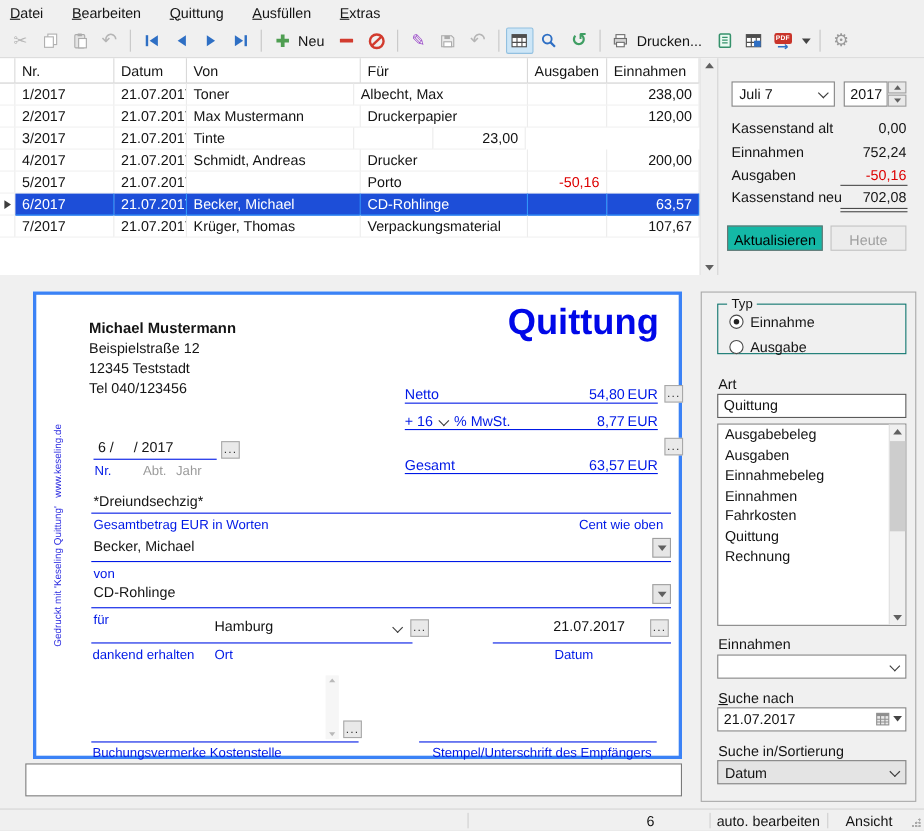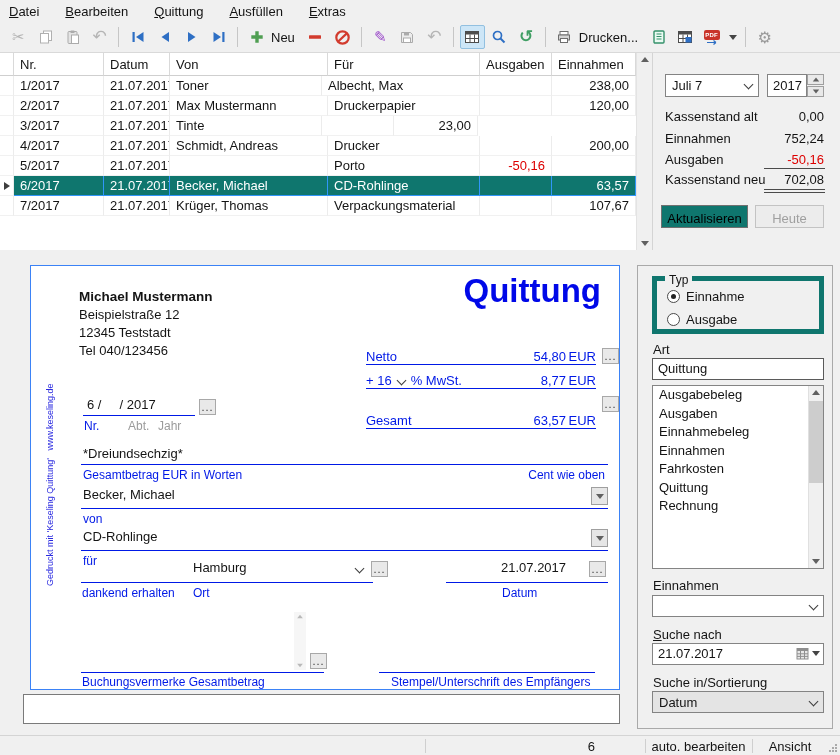--- a/index.html
+++ b/index.html
@@ -31,21 +31,21 @@
   .grid { position:absolute; left:0; top:53px; width:652px; height:197px; background:#fff; }
   .grid-header { display:flex; height:23px; }
   .gh { font-size:13px; padding:4px 0 0 6px; border-right:1px solid #d9d9d9; border-bottom:1px solid #cfcfcf; white-space:nowrap; overflow:hidden; }
   .grow { display:flex; height:20px; }
   .gc { font-size:13px; padding:2px 0 0 6px; border-right:1px solid #ececec; border-bottom:1px solid #f1f1f1; white-space:nowrap; overflow:hidden; }
   .c0{ width:14px; padding:0; display:flex; align-items:center; justify-content:center;}
   .c1{width:90px}.c2{width:66px}.c3{width:158px}.c4{width:152px}
   .c5{width:72px; text-align:right; padding-right:6px;}
   .c6{width:84px; text-align:right; padding-right:6px;}
   .gh.c5,.gh.c6{ text-align:left; padding-left:6px; }
-  .grow.sel .gc:not(.c0){ background:#0f766e; color:#fff; border-color:#3096fa; }
+  .grow.sel .gc:not(.c0){ background:#1d4ed8; color:#fff; border-color:#3096fa; }
   .neg { color:#dd0000; }
   .selarrow { width:0; height:0; border-left:6px solid #3e3e3e; border-top:4px solid transparent; border-bottom:4px solid transparent; }
   .vsb { position:absolute; left:636px; top:0; width:16px; height:197px; background:#f0f0f0; border-left:1px solid #e3e3e3; }
   .sbup { position:absolute; top:4px; left:4px; } .sbdn { position:absolute; bottom:4px; left:4px; }
   .tri-up { width:0;height:0;border-left:4px solid transparent;border-right:4px solid transparent;border-bottom:5px solid #606060; }
   .tri-dn { width:0;height:0;border-left:4px solid transparent;border-right:4px solid transparent;border-top:5px solid #606060; }
 
   
   .summary { position:absolute; left:652px; top:53px; width:188px; height:197px; background:#f0f0f0; border-left:1px solid #d4d4d4; }
   .combo { background:#fff; border:1px solid #838383; position:relative; font-size:13px; padding:3px 18px 0 6px; white-space:nowrap; overflow:hidden; }
@@ -54,26 +54,26 @@
   .month { position:absolute; left:12px; top:21px; width:94px; height:23px; }
   .yearbox { position:absolute; left:114px; top:21px; width:40px; height:23px; background:#fff; border:1px solid #838383; font-size:13px; padding:3px 0 0 5px; }
   .spin { position:absolute; left:154px; top:21px; width:17px; height:23px; }
   .spinbtn { position:absolute; left:0; width:17px; height:11px; background:#e9e9e9; border:1px solid #9f9f9f; display:flex; align-items:center; justify-content:center; }
   .spinbtn.up{top:0}.spinbtn.dn{top:12px}
   .spinbtn .tri-up,.spinbtn .tri-dn{ transform:scale(.8); }
   .sumlabel { position:absolute; left:12px; font-size:13px; }
   .sumval { position:absolute; right:16px; font-size:13px; text-align:right; }
   .sumline { position:absolute; right:15px; width:61px; border-top:1px solid #4a4a4a; }
   .sumline2 { position:absolute; right:15px; width:61px; height:4px; border-top:1px solid #4a4a4a; border-bottom:1px solid #4a4a4a; }
-  .btn { position:absolute; height:23px; font-size:13px; text-align:center; padding-top:4px; background:#0f766e; border:1px solid #707070; }
+  .btn { position:absolute; height:23px; font-size:13px; text-align:center; padding-top:4px; background:#14b8a6; border:1px solid #707070; }
   .btn.disabled { background:#ececec; border-color:#c3c3c3; color:#9f9f9f; }
 
   
   .workspace { position:absolute; left:0; top:250px; width:840px; height:485px; background:#f0f0f0; }
-  .receipt { position:absolute; left:30px; top:15px; width:590px; height:425px; background:#fff; border:1px solid #3b82f6; }
+  .receipt { position:absolute; left:30px; top:15px; width:590px; height:425px; background:#fff; border:3px solid #3b82f6; }
   .bottominput { position:absolute; left:23px; top:444px; width:597px; height:30px; background:#fff; border:1px solid #7a7a7a; }
   .lab { position:absolute; font-size:12px; color:#0019e6; white-space:nowrap; }
   .lab-gray { position:absolute; font-size:12px; color:#9b9b9b; white-space:nowrap; }
   .val { position:absolute; font-size:13px; color:#141414; white-space:nowrap; }
   .hl { position:absolute; border-top:1px solid #0019e6; height:0; }
   .wm { position:absolute; left:14px; top:320px; width:256px; font-size:9px; color:#2a2ae0; transform:rotate(-90deg); transform-origin:0 0; white-space:nowrap; }
   .addr { position:absolute; left:48px; top:22px; font-size:13px; line-height:18px; }
   .addr .nm { font-weight:bold; font-size:13.5px; }
   .rtitle { position:absolute; right:18px; top:6px; font-size:33px; font-weight:bold; color:#0008e8; }
   .money { position:absolute; left:335px; width:230px; height:19px; border-bottom:1px solid #0019e6; display:flex; align-items:flex-end; font-size:13px; color:#0019e6; }
@@ -81,21 +81,21 @@
   .money .mc { width:30px; text-align:right; }
   .money .mlab { flex:1; display:flex; align-items:flex-end; gap:6px; }
   .dots { position:absolute; width:17px; height:16px; background:#e9e9e9; border:1px solid #a8a8a8; font-size:11px; line-height:7px; text-align:center; color:#333; letter-spacing:1px; }
   .ddbtn { position:absolute; width:17px; height:18px; background:#e6e6e6; border:1px solid #9f9f9f; display:flex; align-items:center; justify-content:center; }
   .minisb { position:absolute; left:263px; top:346px; width:12px; height:58px; background:#f6f6f6; }
   .minisb .a1{ position:absolute; top:2px; left:2px; transform:scale(.7); border-bottom-color:#b9b9b9;}
   .minisb .a2{ position:absolute; bottom:2px; left:2px; transform:scale(.7); border-top-color:#b9b9b9;}
 
   
   .side { position:absolute; left:637px; top:15px; width:196px; height:464px; background:#f0f0f0; border:1px solid #a9a9a9; }
-  .group { position:absolute; left:14px; top:10px; width:172px; height:58px; border:5px solid #0f766e; }
+  .group { position:absolute; left:14px; top:10px; width:172px; height:46px; border:1px solid #0f766e; }
   .group .legend { position:absolute; left:8px; top:-8px; background:#f0f0f0; padding:0 4px; font-size:12px; }
   .radiorow { position:absolute; left:10px; display:flex; align-items:center; gap:6px; font-size:13px; }
   .radio { width:13px; height:13px; border:1px solid #4a4a4a; border-radius:50%; background:#fff; position:relative; flex:0 0 13px; }
   .radio.on::after { content:''; position:absolute; left:3px; top:3px; width:5px; height:5px; border-radius:50%; background:#222; }
   .slab { position:absolute; left:15px; font-size:13px; }
   .slab.acc::first-letter { text-decoration:underline; }
   .sinput { position:absolute; left:14px; width:172px; height:22px; background:#fff; border:1px solid #5a5a5a; font-size:13px; padding:2px 0 0 5px; }
   .listbox { position:absolute; left:14px; top:119px; width:172px; height:184px; background:#fff; border:1px solid #848484; }
   .litem { font-size:13px; padding:1px 0 1px 6px; line-height:16.5px; white-space:nowrap; }
   .lsb { position:absolute; right:0; top:0; width:15px; height:100%; background:#f0f0f0; border-left:1px solid #e0e0e0; }
@@ -449,21 +449,21 @@
       <button class="dots" style="left:558px;top:295px">...</button>
       <div class="hl" style="left:415px;top:316px;width:162px"></div>
       <div class="lab" style="left:471px;top:320px">Datum</div>
 
       <div class="minisb">
         <span class="a1 tri-up"></span>
         <span class="a2 tri-dn"></span>
       </div>
       <button class="dots" style="left:279px;top:387px">...</button>
       <div class="hl" style="left:50px;top:406px;width:243px"></div>
-      <div class="lab" style="left:51px;top:409px">Buchungsvermerke Gesamtbetrag</div>
+      <div class="lab" style="left:51px;top:409px">Buchungsvermerke Kostenstelle</div>
       <div class="hl" style="left:348px;top:406px;width:216px"></div>
       <div class="lab" style="left:360px;top:409px">Stempel/Unterschrift des Empfängers</div>
     </div>
 
     <div class="bottominput"></div>
 
     <div class="side">
       <div class="group">
         <span class="legend">Typ</span>
         <div class="radiorow" style="top:8px">

